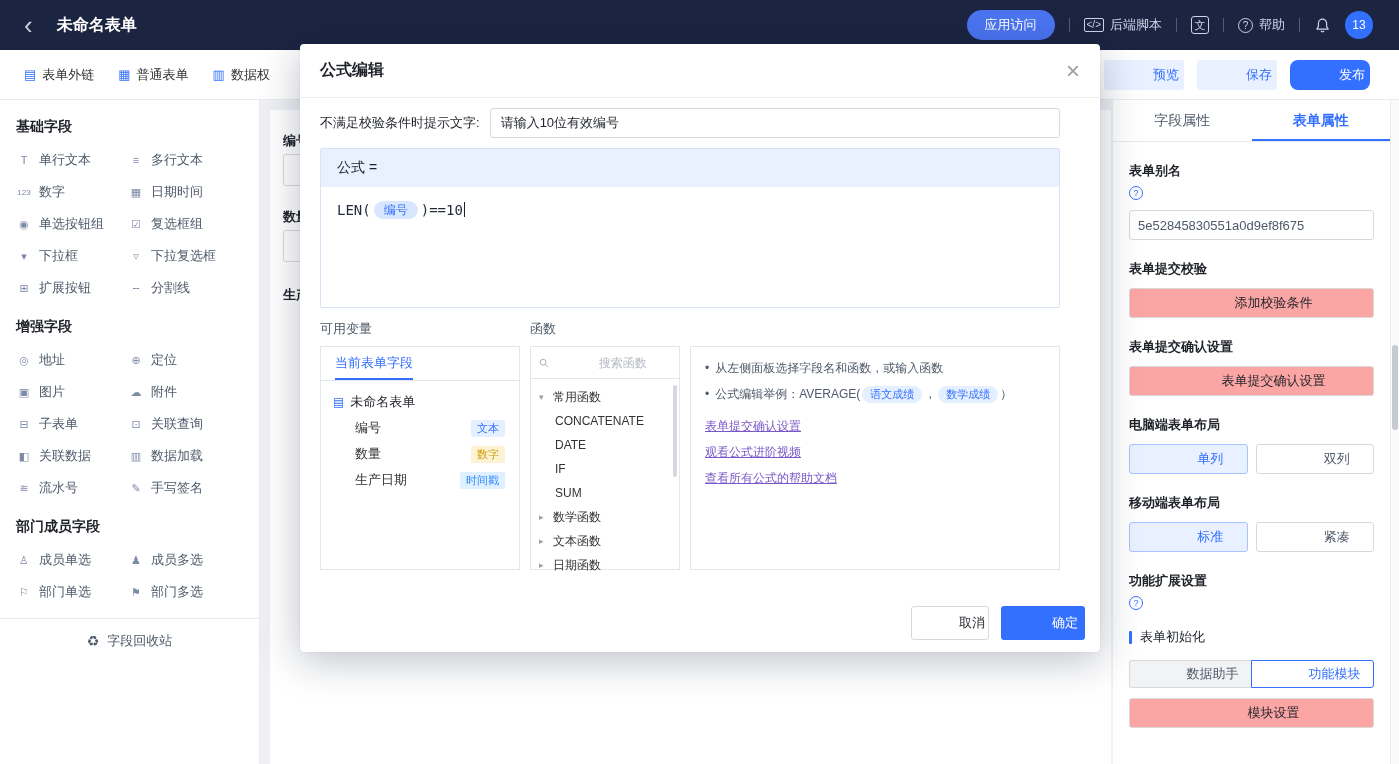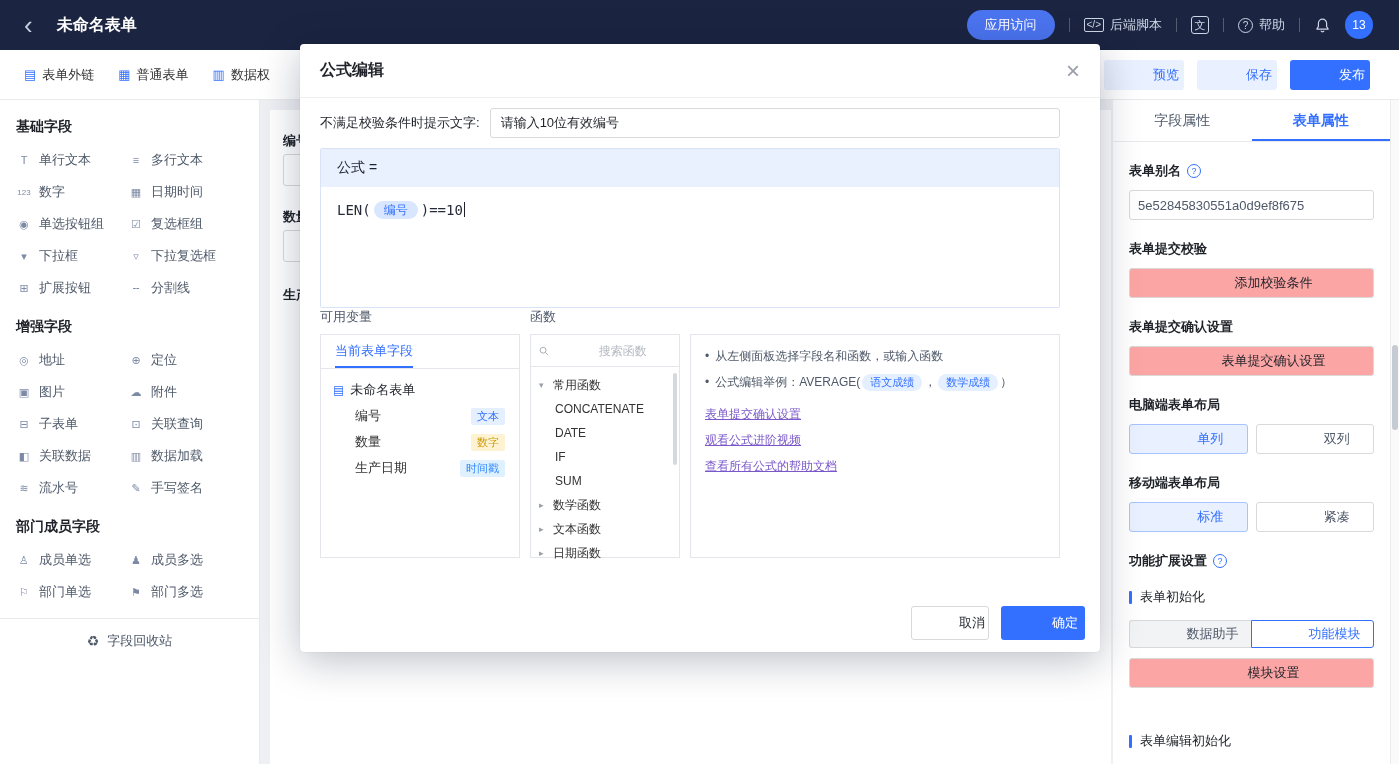--- a/index.html
+++ b/index.html
@@ -19,21 +19,21 @@
 .hdr-q { width:15px; height:15px; border:1px solid #cdd5e6; border-radius:50%; font-size:10px; display:flex; align-items:center; justify-content:center; }
 .hdr-cn { width:18px; height:18px; border:1px solid #cdd5e6; border-radius:3px; font-size:11px; display:flex; align-items:center; justify-content:center; }
 .avatar { width:28px; height:28px; border-radius:50%; background:#3370ff; color:#fff; font-size:12px; display:flex; align-items:center; justify-content:center; cursor:pointer; }
 
 
 .tabbar { position:absolute; top:50px; left:0; width:1399px; height:50px; background:#fff; border-bottom:1px solid #e9eaec; display:flex; align-items:center; z-index:1; }
 .ftab { display:flex; align-items:center; gap:6px; margin-left:24px; font-size:13px; color:#333; cursor:pointer; }
 .ftab .ic { color:#3370ff; font-size:13px; }
 .tb-actions { margin-left:auto; display:flex; gap:13px; padding-right:29px; }
 .btn-light { background:#e9f0ff; color:#3370ff; border:none; font-size:13px; width:80px; height:30px; border-radius:3px; cursor:pointer; }
-.btn-primary { background:#3370ff; color:#fff; border:none; font-size:13px; width:80px; height:30px; border-radius:3px; cursor:pointer; }
+.btn-primary { background:#3370ff; color:#fff; border:none; font-size:13px; width:80px; height:30px; border-radius:8px; cursor:pointer; }
 
 
 .sidebar { position:absolute; top:100px; left:0; width:260px; bottom:0; background:#fff; border-right:1px solid #e9eaec; padding-top:18px; }
 .sec-title { font-size:14px; font-weight:bold; color:#1f2329; padding-left:16px; margin-bottom:8px; }
 .sec-mt { margin-top:14px; }
 .field-grid { display:flex; flex-wrap:wrap; padding-left:16px; }
 .fld { width:112px; height:32px; display:flex; align-items:center; gap:7px; font-size:13px; color:#4e5969; cursor:grab; }
 .fld .ic { width:16px; text-align:center; color:#7d8aa6; font-size:11px; flex:none; }
 .recycle { margin-top:10px; height:44px; border-top:1px solid #e9eaec; display:flex; align-items:center; justify-content:center; gap:8px; font-size:13px; color:#4e5969; cursor:pointer; }
 .recycle .ric { font-size:14px; color:#4e5969; }
@@ -44,21 +44,21 @@
 .c-label { position:absolute; left:13px; font-size:13px; font-weight:bold; color:#1f2329; }
 .c-input { position:absolute; left:13px; width:700px; height:32px; border:1px solid #d9d9d9; border-radius:3px; background:#fff; }
 
 
 .props { position:absolute; top:100px; left:1113px; width:277px; bottom:0; background:#fff; }
 .ptabs { display:flex; height:42px; border-bottom:1px solid #e9eaec; }
 .ptab { flex:1; display:flex; align-items:center; justify-content:center; font-size:14px; color:#4e5969; cursor:pointer; position:relative; }
 .ptab.active { color:#3370ff; font-weight:bold; }
 .ptab.active::after { content:""; position:absolute; bottom:0; left:0; right:0; height:2px; background:#3370ff; }
 .pbody { padding:0 16px; }
-.p-sec-label { display:flex; align-items:center; gap:6px; font-size:13px; font-weight:bold; color:#1f2329; margin-top:20px; }
+.p-sec-label { display:flex; gap:6px; font-size:13px; font-weight:bold; color:#1f2329; margin-top:20px;flex-direction:column; }
 .q-ic { width:14px; height:14px; border:1px solid #3370ff; color:#3370ff; border-radius:50%; font-size:9px; display:inline-flex; align-items:center; justify-content:center; font-weight:normal; cursor:pointer; }
 .p-input { margin-top:10px; width:100%; height:30px; border:1px solid #d9d9d9; border-radius:3px; font-size:13px; color:#4e5969; padding:0 8px; background:#fff; }
 .p-btn { margin-top:10px; width:100%; height:30px; border:1px solid #d9d9d9; border-radius:3px; background:#fca5a5; font-size:13px; color:#1f2329; cursor:pointer; }
 .p-seg { display:flex; gap:8px; margin-top:10px; }
 .p-seg button { flex:1; height:30px; border-radius:3px; font-size:13px; cursor:pointer; }
 .seg-on { background:#e9f0ff; color:#3370ff; border:1px solid #a8c3ff; }
 .seg-off { background:#fff; color:#4e5969; border:1px solid #d9d9d9; }
 .p-bar-label { display:flex; align-items:center; gap:8px; font-size:13px; font-weight:normal; color:#1f2329; margin-top:18px; }
 .bar { width:3px; height:13px; background:#3370ff; border-radius:1px; }
 .mt-lg { margin-top:44px; }
@@ -76,21 +76,21 @@
 .m-close { margin-left:auto; font-size:24px; color:#9aa0a8; cursor:pointer; line-height:1; }
 .m-body { padding:10px 40px 0 20px; }
 .m-row { display:flex; align-items:center; }
 .m-label { font-size:13px; color:#1f2329; white-space:nowrap; }
 .m-input { flex:1; margin-left:10px; height:30px; border:1px solid #d9d9d9; border-radius:3px; padding:0 10px; font-size:13px; color:#1f2329; }
 .fx-box { margin-top:10px; border:1px solid #d9e3f8; border-radius:2px; }
 .fx-head { height:38px; background:#e9f1fe; display:flex; align-items:center; padding:0 16px; font-size:14px; color:#1f2329; }
 .fx-body { height:120px; background:#fff; padding:12px 16px; font-family:"DejaVu Sans Mono","Liberation Mono",monospace; font-size:14px; color:#252b3a; line-height:22px; }
 .pill { display:inline-block; background:#d9e6ff; color:#3370ff; border-radius:10px; padding:0 10px; font-size:12px; line-height:18px; margin:0 3px; vertical-align:1px; font-family:"Liberation Sans",sans-serif; cursor:pointer; }
 .caret { display:inline-block; width:1px; height:15px; background:#1f2329; vertical-align:-2px; margin-left:1px; }
-.panel-labels { display:flex; margin-top:0; font-size:13px; color:#4e5969; }
+.panel-labels { display:flex; margin-top:12px; font-size:13px; color:#4e5969; }
 .pl-var { width:210px; }
 .panels { display:flex; margin-top:8px; height:224px; gap:10px; }
 .vpanel { width:200px; border:1px solid #e5e6eb; position:relative; background:#fff; }
 .vtab-row { height:34px; border-bottom:1px solid #e5e6eb; padding:0 14px; display:flex; }
 .vtab { font-size:13px; color:#3370ff; border-bottom:2px solid #3370ff; display:flex; align-items:center; cursor:pointer; }
 .tree { padding:8px 12px; font-size:13px; }
 .tnode { height:26px; display:flex; align-items:center; gap:6px; color:#1f2329; cursor:pointer; }
 .tnode .doc { color:#3370ff; font-size:12px; }
 .tchild { height:26px; display:flex; align-items:center; padding-left:22px; color:#333; position:relative; cursor:pointer; }
 .tag { position:absolute; right:2px; font-size:11px; padding:1px 6px; border-radius:2px; }

